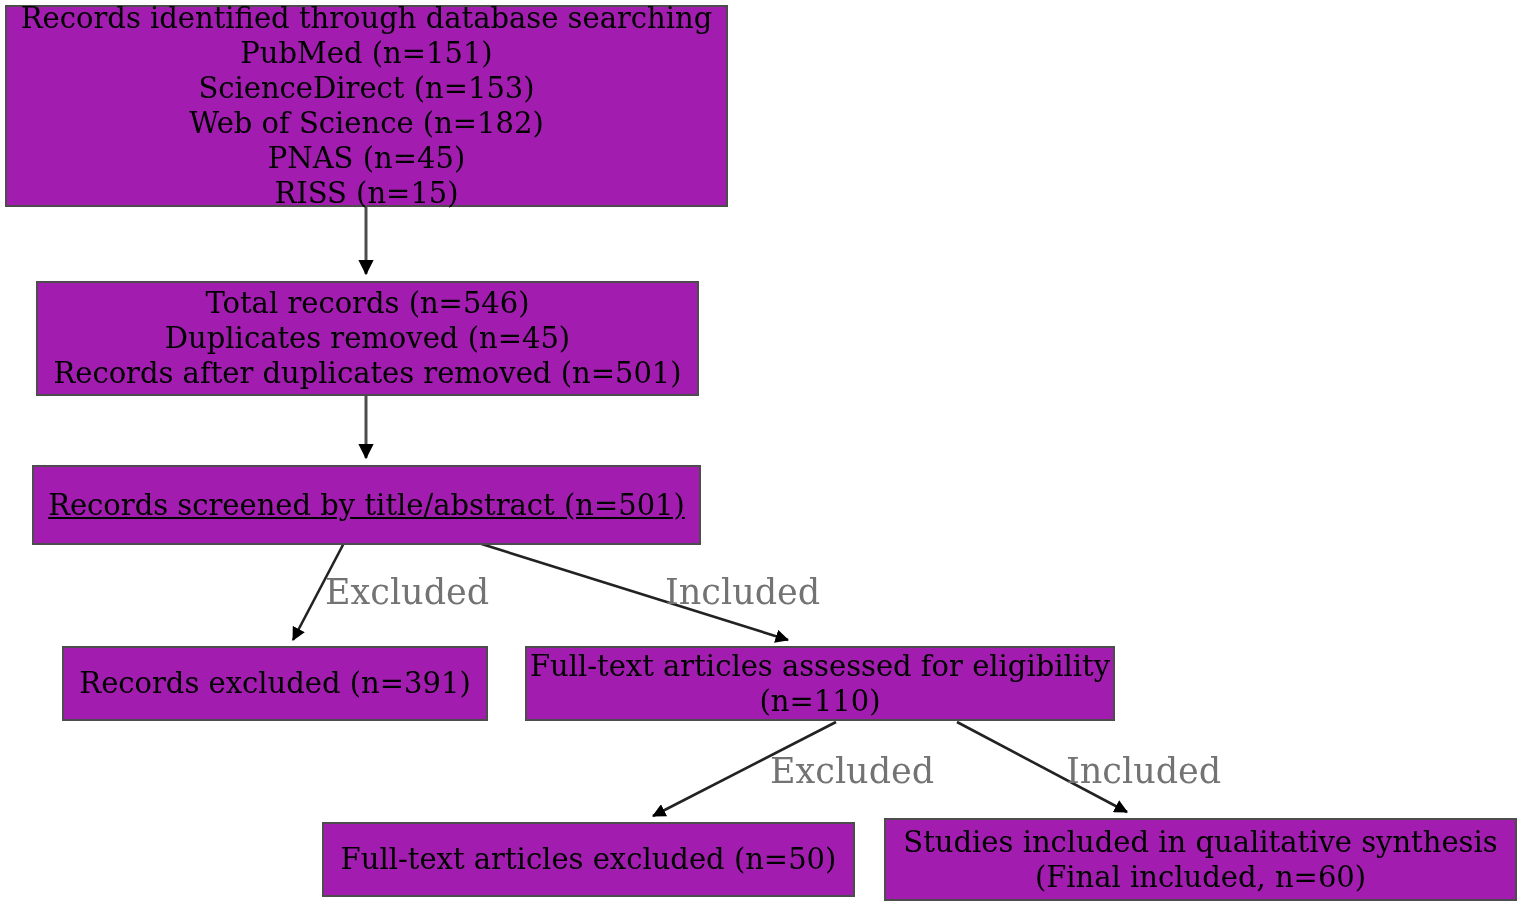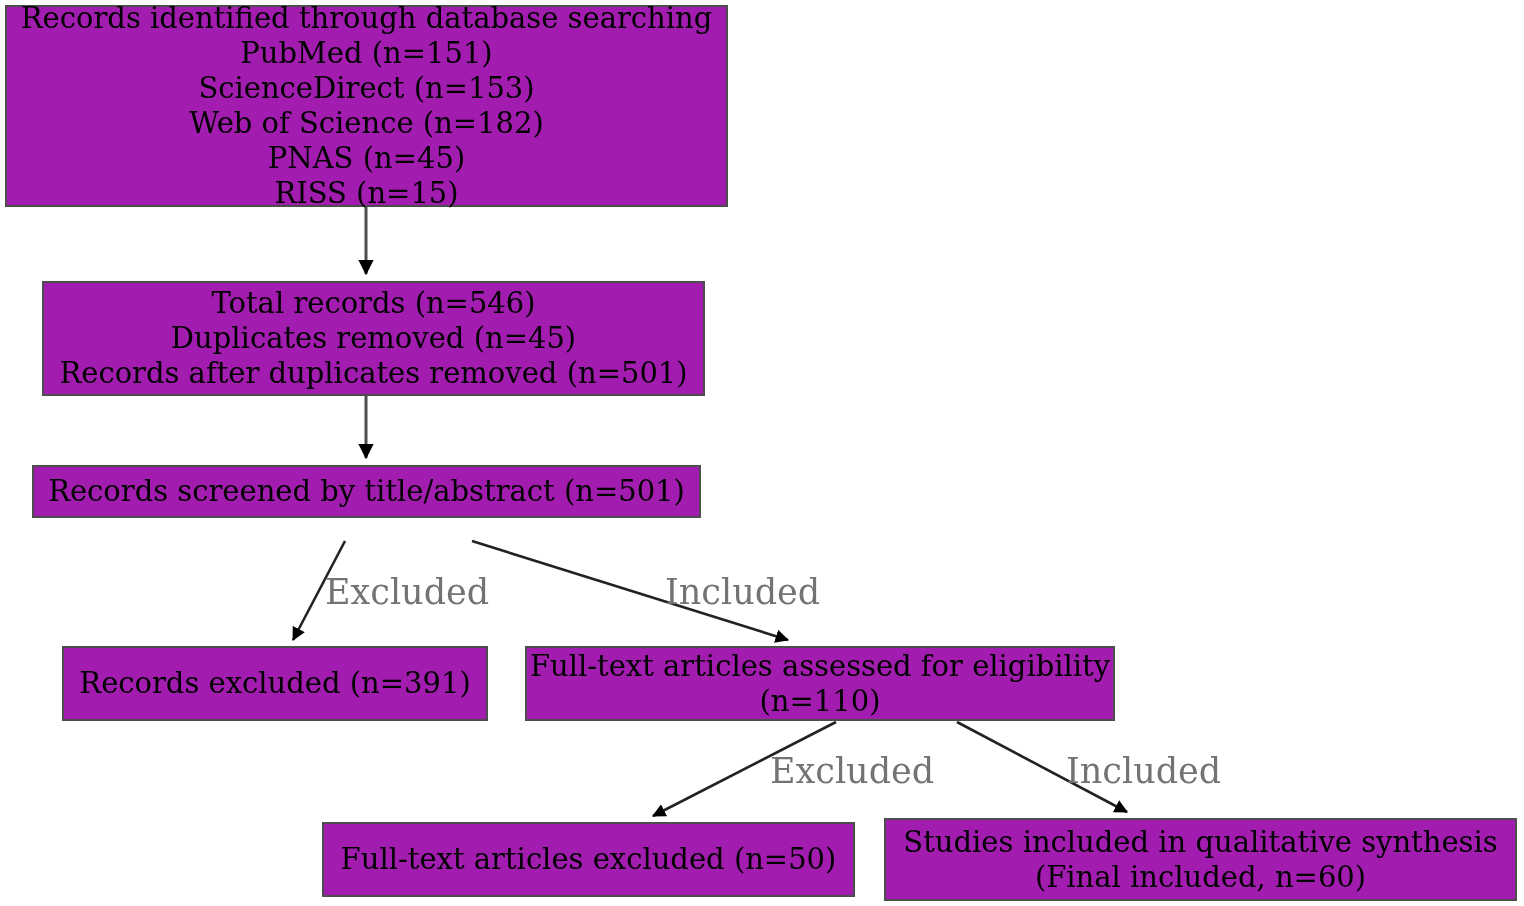--- a/index.html
+++ b/index.html
@@ -40,22 +40,22 @@
   .edge-label {
     position: absolute;
     color: #737373;
     font-size: 35px;
     line-height: 1;
     white-space: nowrap;
   }
 
   
   #node-identified  { left: 5px;   top: 5px;   width: 723px; height: 202px; }
-  #node-total       { left: 42px;  top: 281px; width: 663px; height: 115px; }
-  #node-screened    { left: 32px;  top: 465px; width: 669px; height: 53px;  }
+  #node-total       { left: 36px;  top: 281px; width: 663px; height: 115px; }
+  #node-screened    { left: 32px;  top: 465px; width: 669px; height: 80px; text-decoration: underline;  }
   #node-excluded    { left: 62px;  top: 646px; width: 426px; height: 75px;  }
   #node-fulltext    { left: 525px; top: 646px; width: 590px; height: 75px;  }
   #node-ftexcluded  { left: 322px; top: 822px; width: 533px; height: 75px;  }
   #node-qualitative { left: 884px; top: 818px; width: 633px; height: 83px;  }
 
   
   #label-excluded-1 { left: 325px;  top: 575px; }
   #label-included-1 { left: 665px;  top: 575px; }
   #label-excluded-2 { left: 770px;  top: 754px; }
   #label-included-2 { left: 1066px; top: 754px; }

